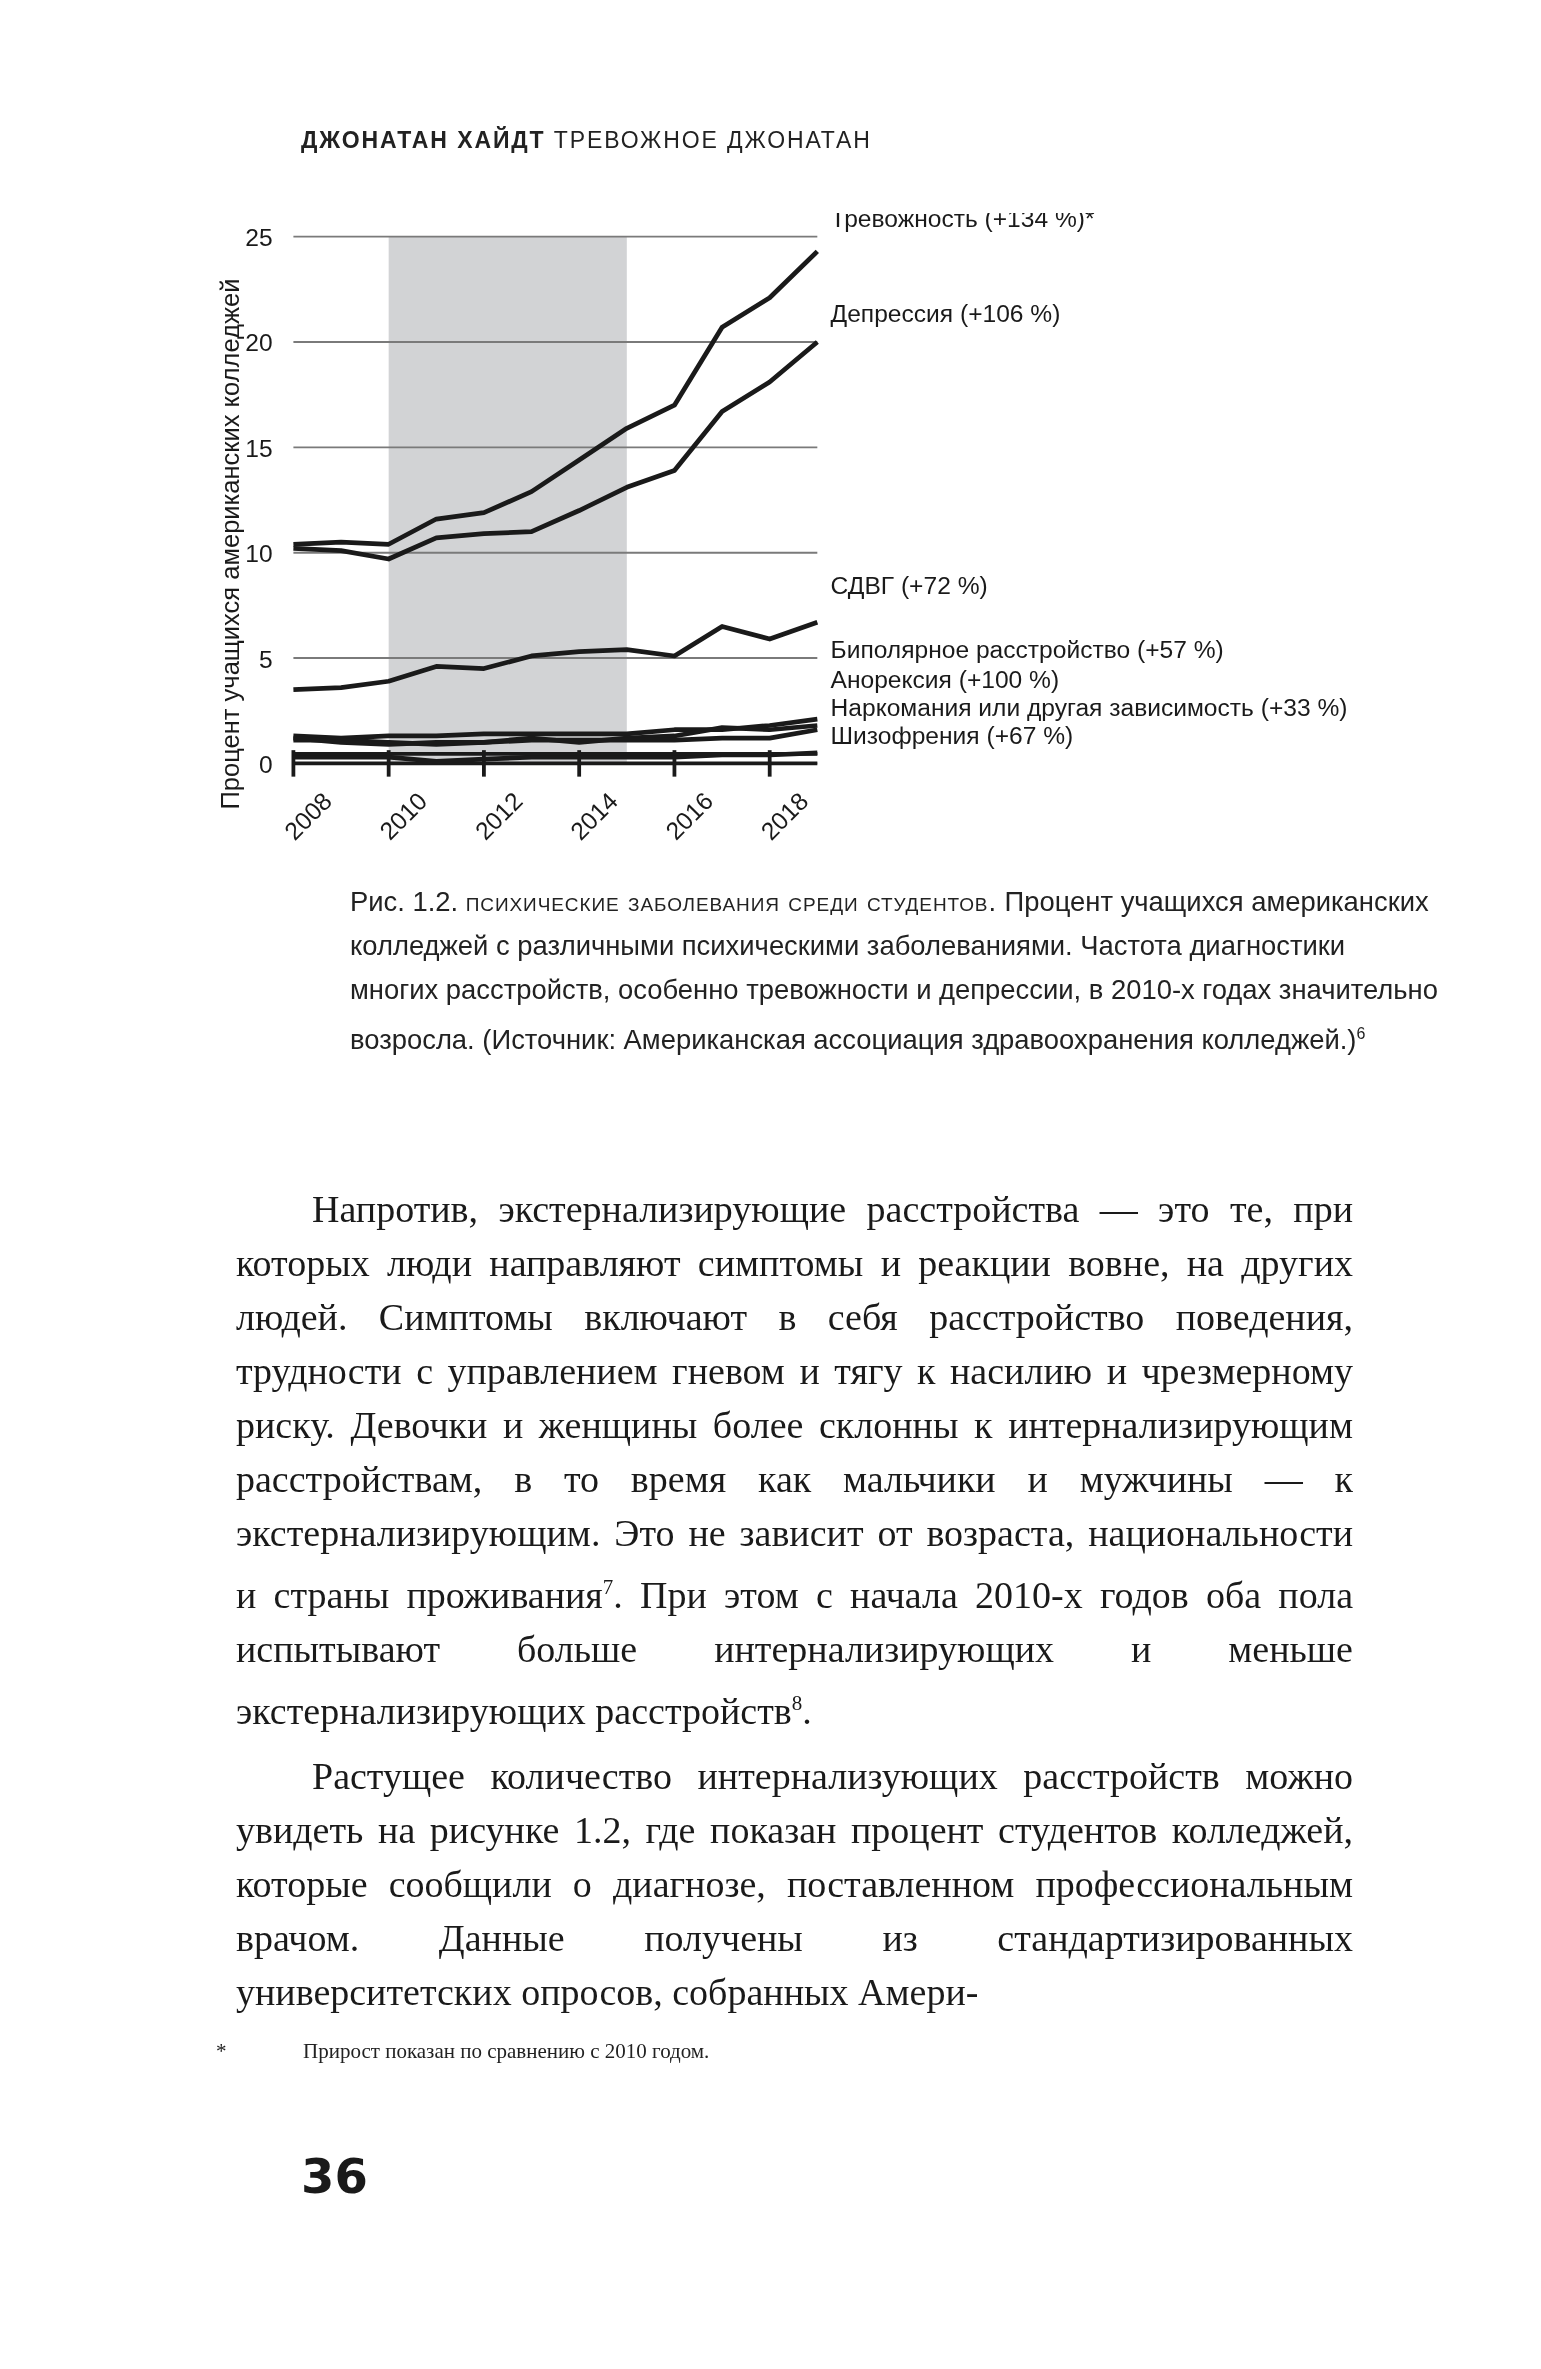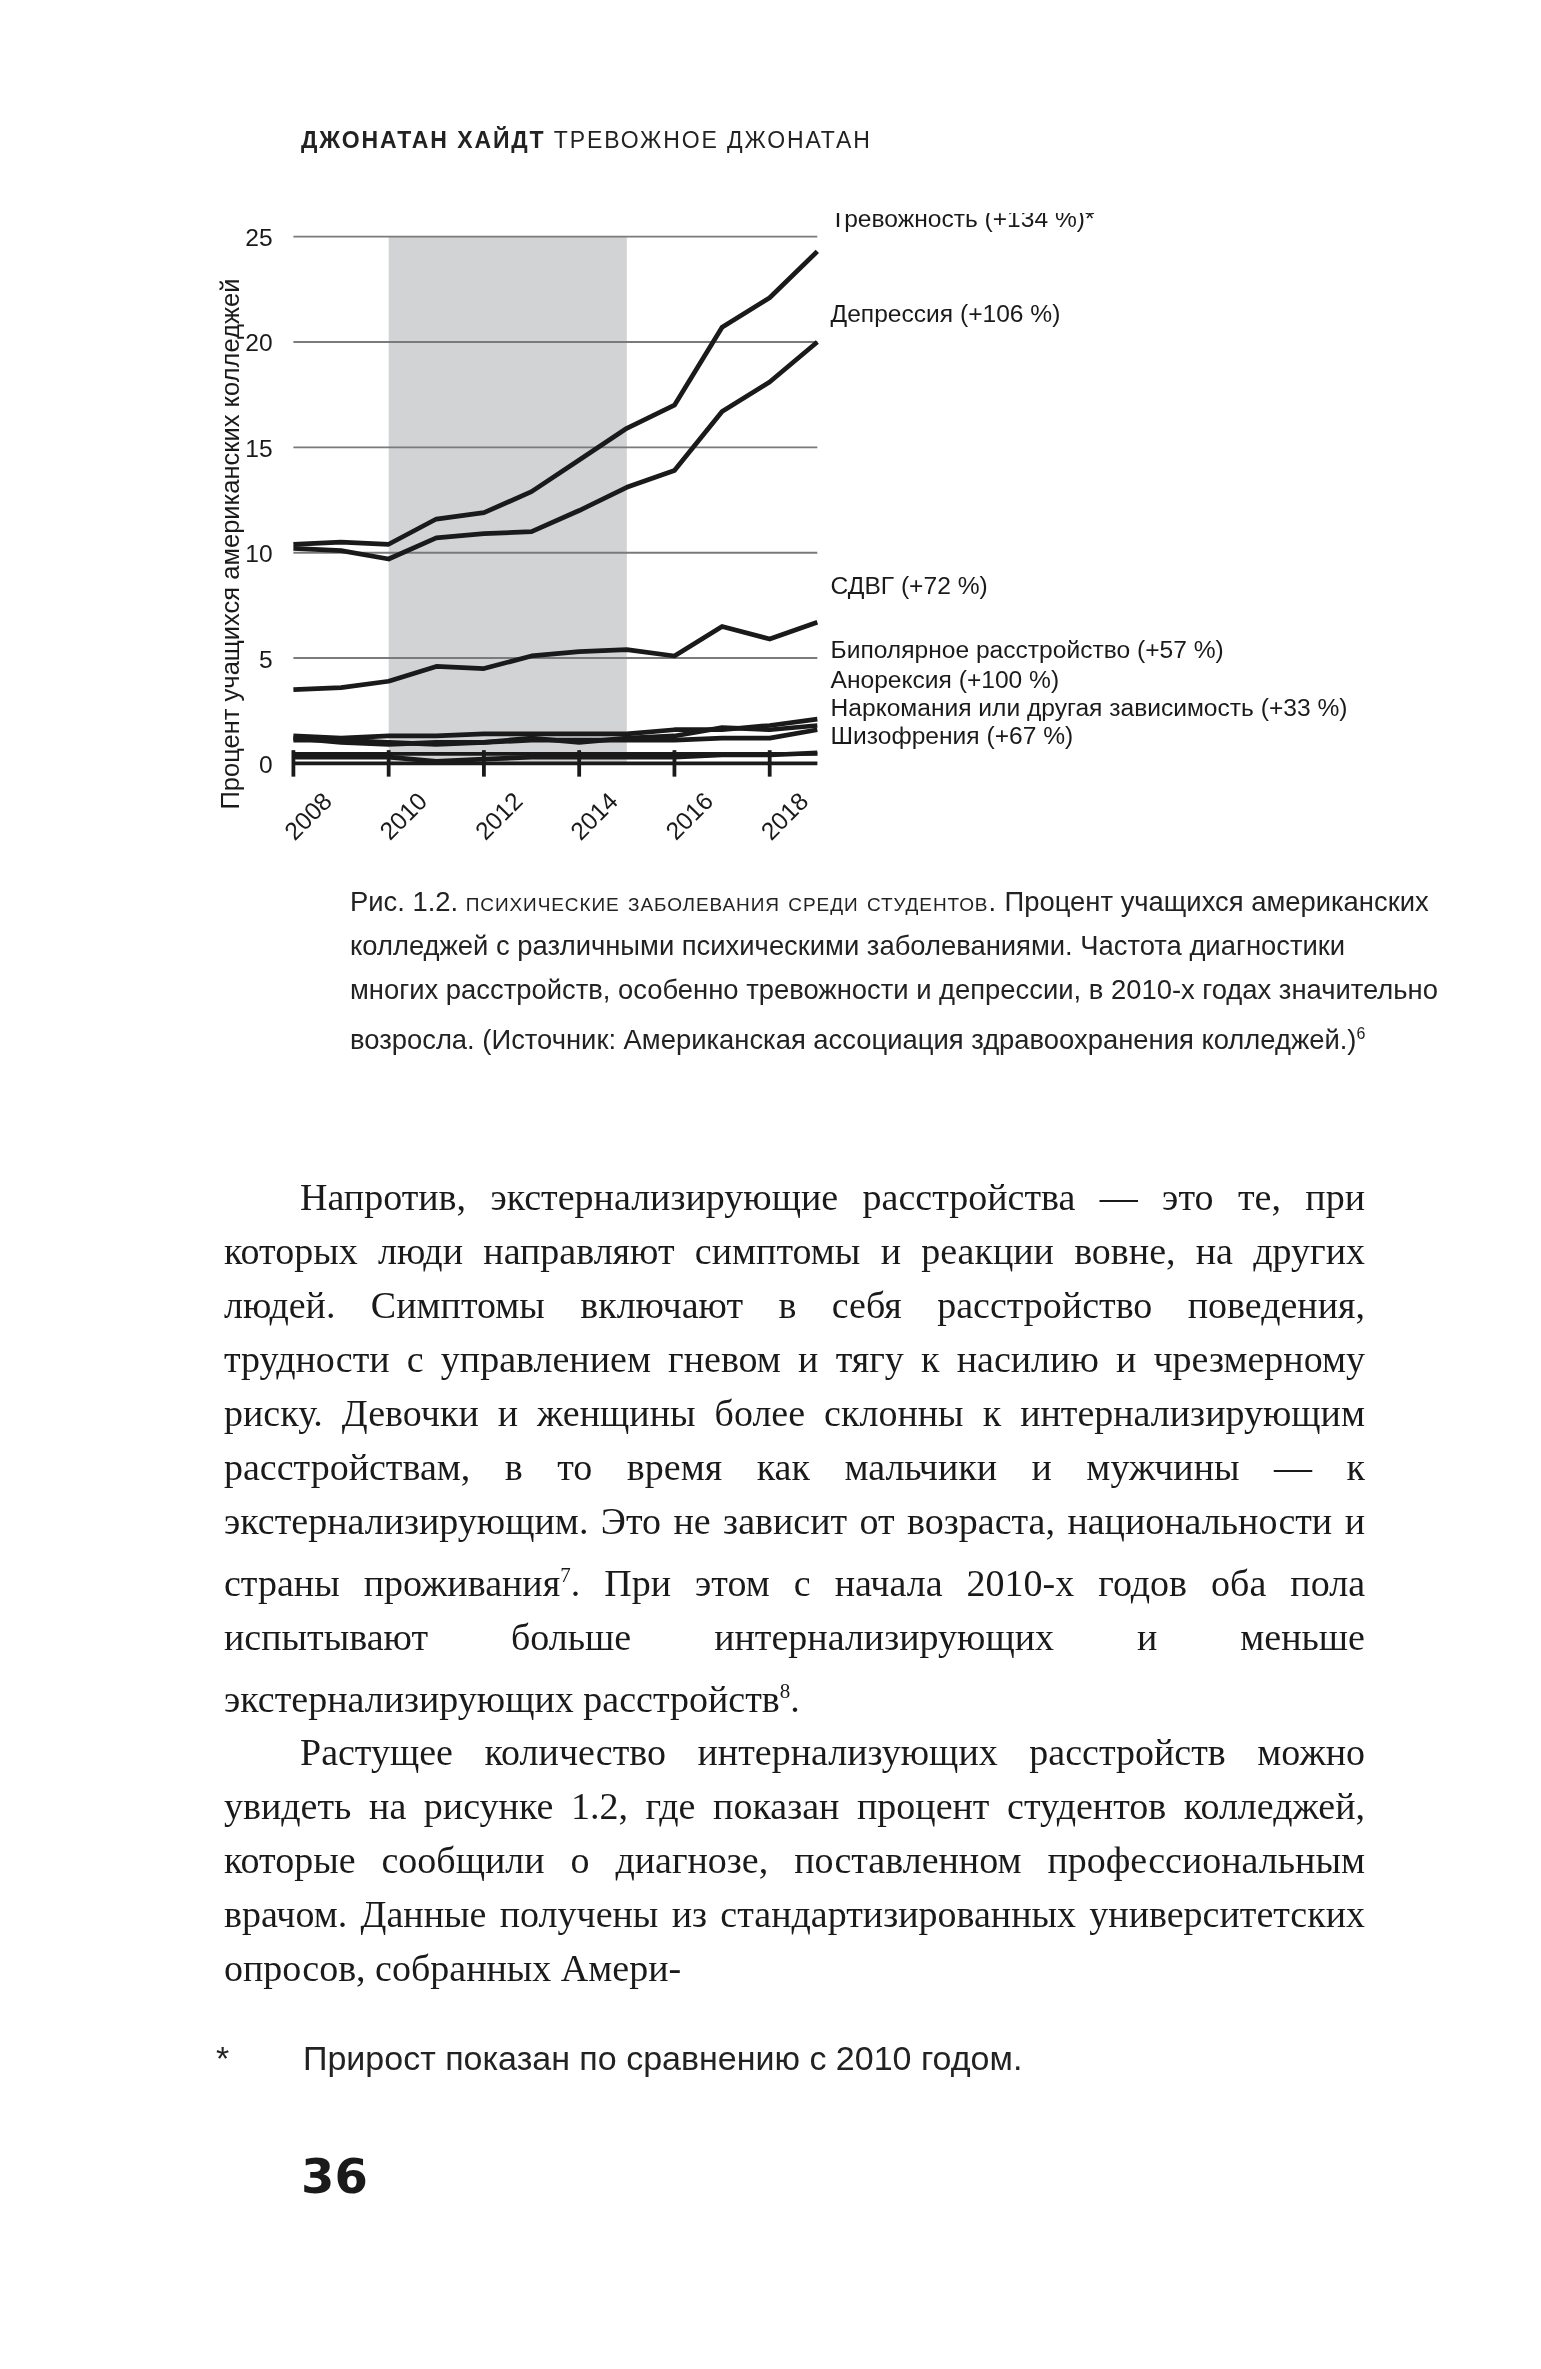--- a/index.html
+++ b/index.html
@@ -6,23 +6,23 @@
   body { width: 1542px; height: 2370px; position: relative; overflow: hidden; color: #1a1a1a; }
   .running-head { position: absolute; left: 301px; top: 127px; font-family: "Liberation Sans", sans-serif; font-size: 23px; letter-spacing: 1.9px; color: #222; }
   .running-head .author { font-weight: bold; }
   .running-head .title { font-weight: normal; }
   #chart { position: absolute; left: 208px; top: 213px; width: 1230px; height: 662px; }
   #chart text { font-family: "Liberation Sans", sans-serif; fill: #1a1a1a; }
   .caption { position: absolute; left: 306px; top: 880px; width: 1088px; font-family: "Liberation Sans", sans-serif; font-size: 27.4px; line-height: 44px; color: #222; margin-left: 44px; }
   .caption .fig-label { font-variant: small-caps; letter-spacing: 0.9px; }
   .caption sup { font-size: 16px; }
   .body-text { position: absolute; left: 224px; top: 1170px; width: 1141px; font-family: "Liberation Serif", serif; font-size: 38px; line-height: 54px; color: #1a1a1a; text-align: justify; }
-  .body-text p { margin: 0; text-indent: 76px; }
+  .body-text p { margin: 12px; text-indent: 76px; }
   .body-text sup { font-size: 21px; }
-  .footnote { position: absolute; left: 216px; top: 2039px; font-family: Liberation Sans, sans-serif; font-size: 34px; color: #222; }
+  .footnote { position: absolute; left: 216px; top: 2039px; font-family: Liberation Serif, serif; font-size: 21px; color: #222; }
   .footnote .mark { display: inline-block; width: 87px; }
   .page-number { position: absolute; left: 301px; top: 2148px; font-family: "DejaVu Sans", sans-serif; font-weight: bold; font-size: 48px; color: #1a1a1a; }
 </style>
 </head>
 <body>
 
 <div class="running-head">
   <span class="author">ДЖОНАТАН ХАЙДТ</span>
   <span class="title">ТРЕВОЖНОЕ ДЖОНАТАН</span>
 </div>

